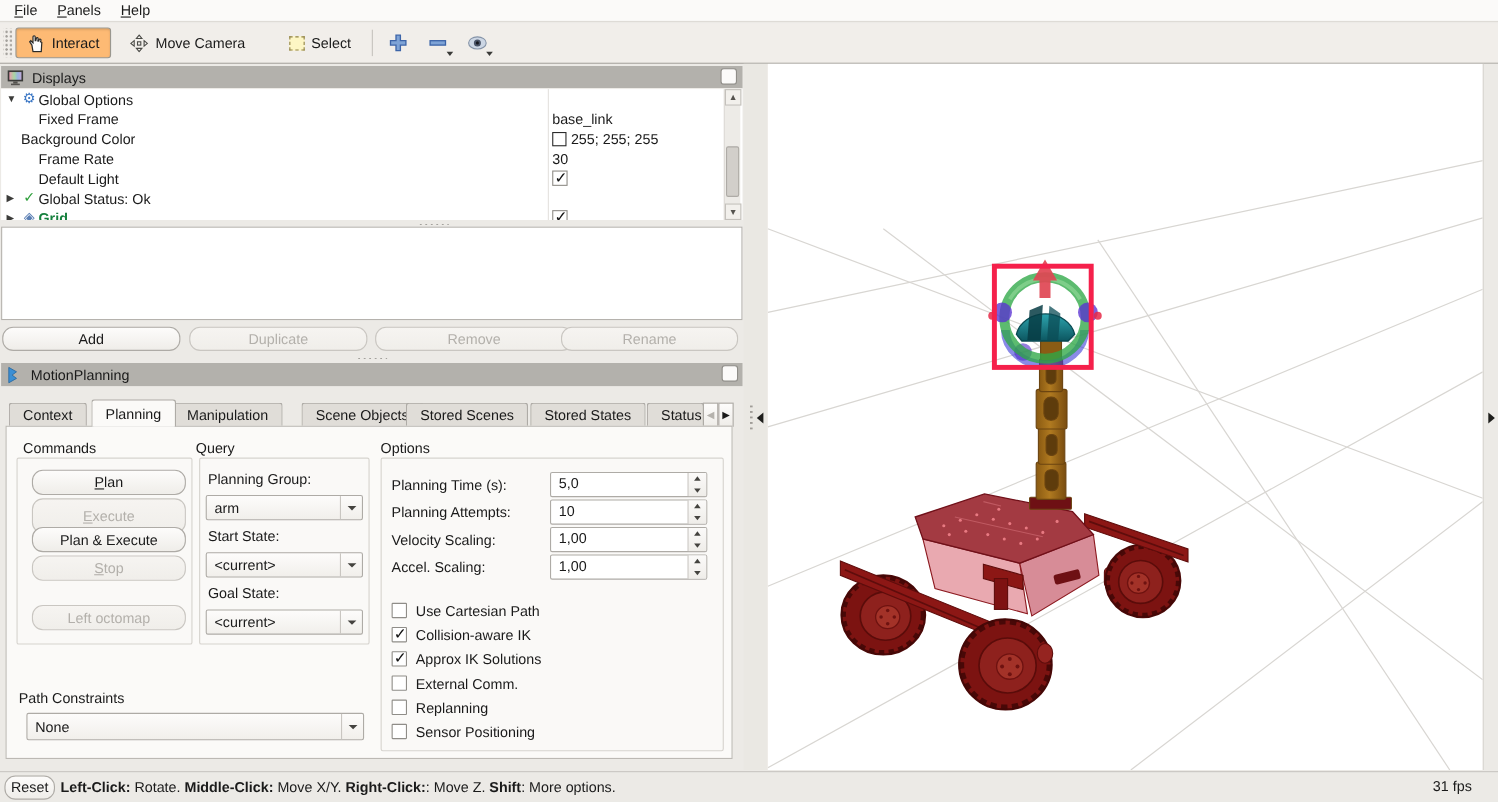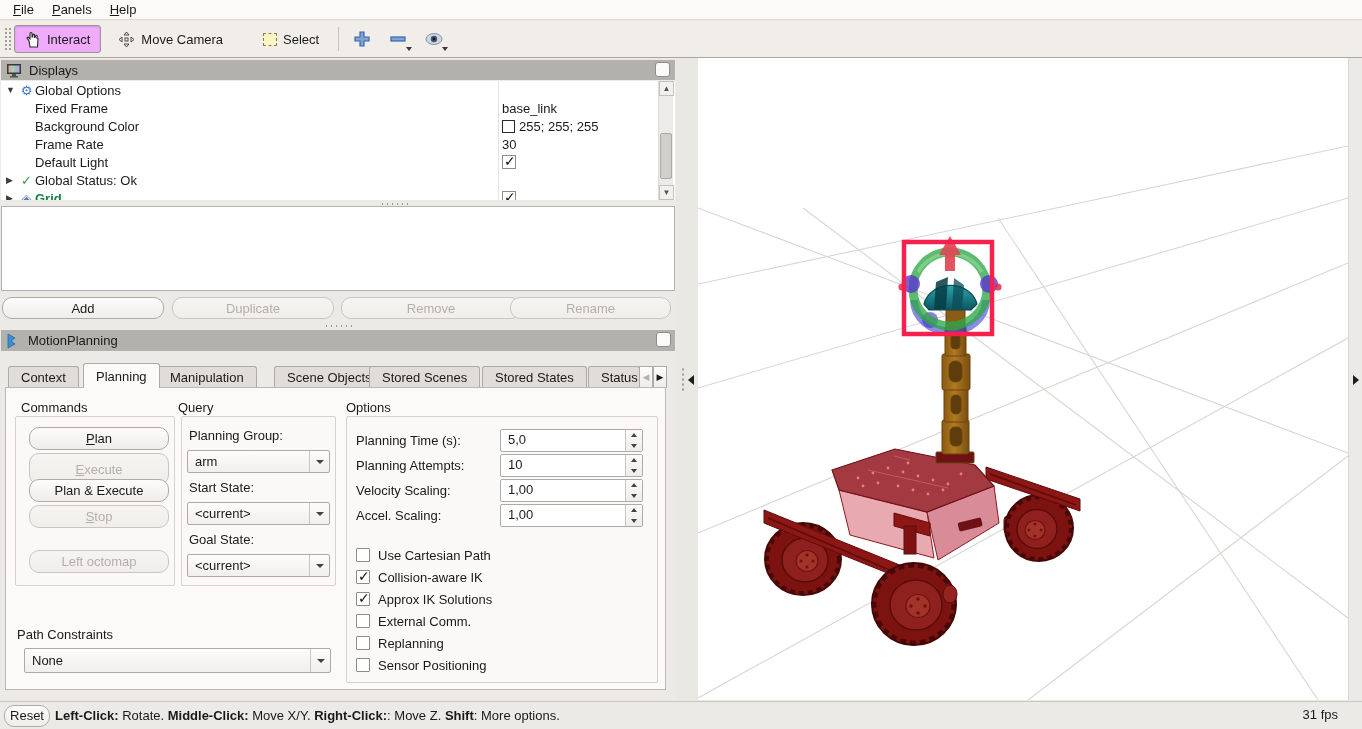--- a/index.html
+++ b/index.html
@@ -9,21 +9,21 @@
 
   
   #menubar { position:absolute; left:0; top:0; width:1362px; height:20px; background:#fbfaf9; border-bottom:1px solid #dedbd6; display:flex; align-items:center; padding-left:4px; }
   .menu-item { display:inline-block; padding:1px 9px; cursor:default; }
   .menu-item::first-letter { text-decoration:underline; }
 
   
   #toolbar { position:absolute; left:0; top:21px; width:1362px; height:37px; background:#f1eeea; border-bottom:1px solid #a8a5a0; display:flex; align-items:center; }
   .grip-v { width:8px; height:26px; margin:0 3px; background-image:radial-gradient(#a29f9a 1px, transparent 1.2px); background-size:4px 4px; background-position:1px 1px; }
   .tool-btn { display:flex; align-items:center; gap:6px; height:28px; padding:0 10px; border-radius:3px; border:1px solid transparent; }
-  .tool-btn.active { background:#f0abfc; border-color:#9a978f; box-shadow:inset 0 1px 2px rgba(0,0,0,.15); }
+  .tool-btn.active { background:#fdba74; border-color:#9a978f; box-shadow:inset 0 1px 2px rgba(0,0,0,.15); }
   .tb-sep { width:1px; height:24px; background:#c6c3be; margin:0 8px; }
   .small-tool { position:relative; width:30px; height:28px; display:flex; align-items:center; justify-content:center; }
   .dd-arrow { position:absolute; right:1px; bottom:2px; width:0; height:0; border-left:3.5px solid transparent; border-right:3.5px solid transparent; border-top:4px solid #3a3a38; }
   .select-box-icon { width:14px; height:13px; background:#fdf6c4; border:1.6px dashed #8f8144; }
 
   
   .btn { display:flex; align-items:center; justify-content:center; border:1px solid #aeaba6; border-radius:10px; background:linear-gradient(#fdfcfb,#efedе9); background:linear-gradient(#fdfcfb,#efede9); color:#1a1a1a; }
   .btn.disabled { color:#b3b0ab; border-color:#c9c6c1; background:linear-gradient(#f6f4f1,#f0eeea); }
   .mn::first-letter { text-decoration:underline; }
   .combo { position:absolute; display:flex; align-items:center; border:1px solid #aeaba6; border-radius:2px; background:linear-gradient(#fdfcfb,#f1efeb); }
@@ -165,21 +165,21 @@
       <span class="ticon" style="color:#3a76c4;">⚙</span>
       <span>Global Options</span>
     </div>
     <div class="tree-row">
       <span style="margin-left:34px;">Fixed Frame</span>
       <span class="tval">
           <span>base_link</span>
         </span>
     </div>
     <div class="tree-row">
-      <span style="margin-left:34px;text-align:center;">Background Color</span>
+      <span style="margin-left:18px;text-align:center;">Background Color</span>
       <span class="tval">
           <span class="swatch"></span>
           <span>255; 255; 255</span>
         </span>
     </div>
     <div class="tree-row">
       <span style="margin-left:34px;">Frame Rate</span>
       <span class="tval">
           <span>30</span>
         </span>

